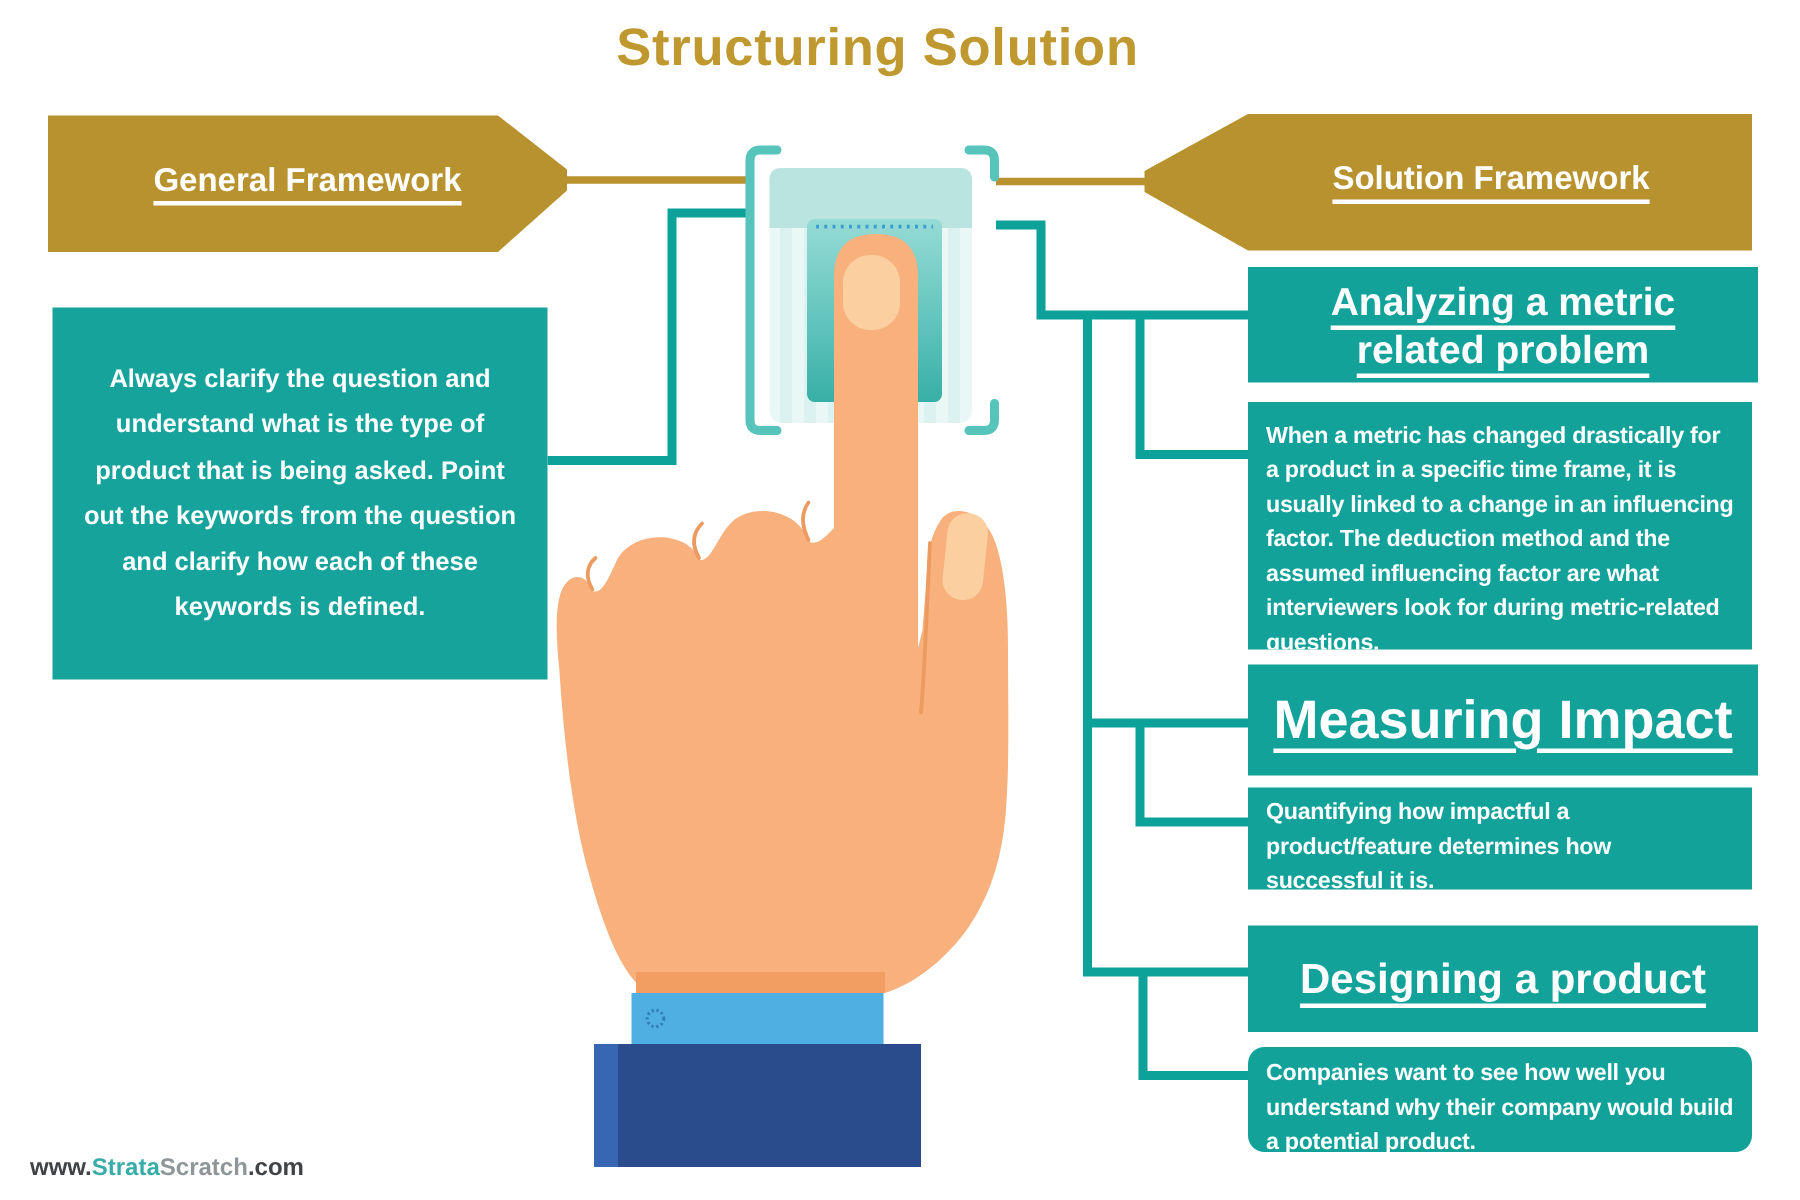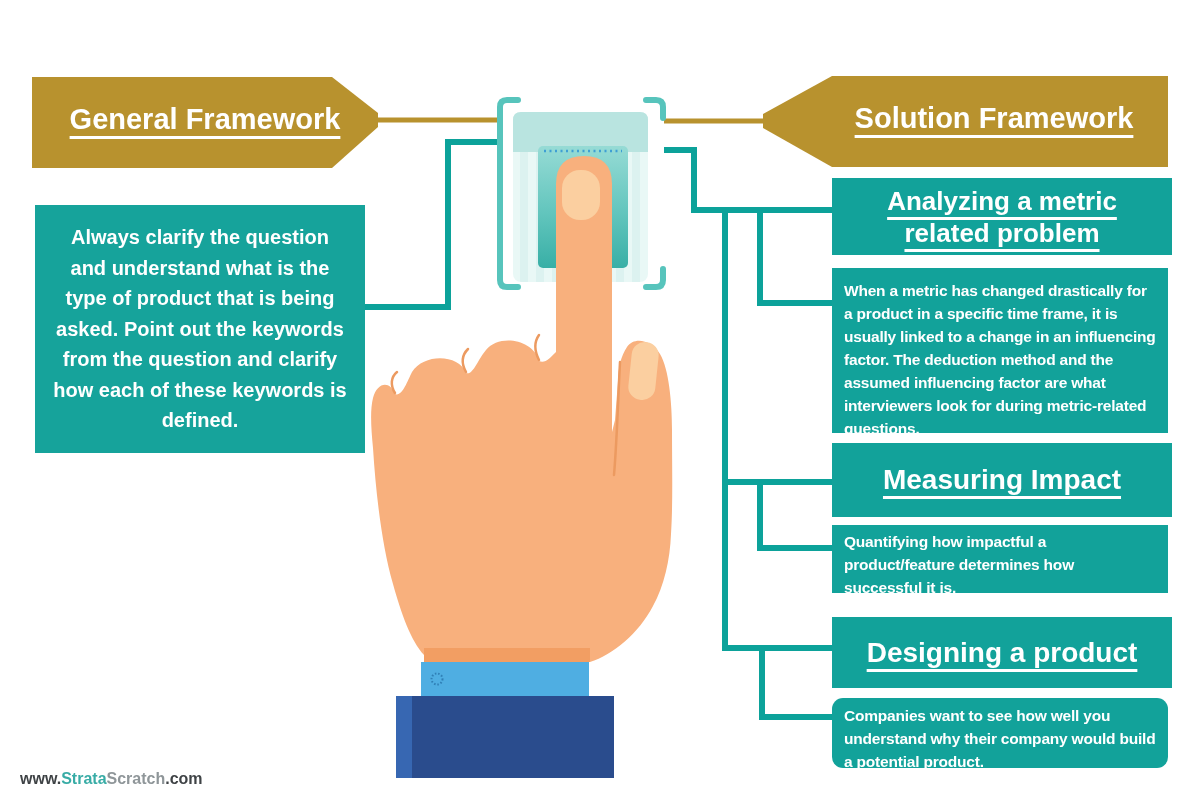--- a/index.html
+++ b/index.html
@@ -7,40 +7,40 @@
     position:relative;width:1200px;height:800px;overflow:hidden;
     font-family:"Liberation Sans",sans-serif;background:#ffffff;
   }
   .abs{position:absolute;font-weight:bold;}
   #title{
     left:0;top:12px;width:1170px;text-align:center;
     font-size:35px;font-weight:bold;color:#BF9830;letter-spacing:.5px;
   }
   .banner-label{
     display:flex;align-items:center;justify-content:center;
-    color:#ffffff;font-weight:bold;font-size:29px;white-space:nowrap;
+    color:#ffffff;font-weight:bold;font-size:22px;white-space:nowrap;
   }
   .u{text-decoration:underline;text-decoration-thickness:3px;text-underline-offset:7px;}
   #banner-left-label{left:32px;top:74px;width:346px;height:91px;}
   #banner-right-label{left:820px;top:73px;width:348px;height:91px;}
   #left-note{
     left:35px;top:205px;width:330px;height:248px;background:#16A39B;
-    color:#fff;font-weight:bold;font-size:20px;line-height:30.5px;
+    color:#fff;font-weight:bold;font-size:17px;line-height:30.5px;
     display:flex;align-items:center;justify-content:center;text-align:center;
     box-sizing:border-box;padding:14px 16px;
   }
   .sec-head{
     background:#12A29A;color:#fff;font-weight:bold;text-align:center;
     display:flex;align-items:center;justify-content:center;
     box-sizing:border-box;
   }
   .sec-head .inner{display:inline-block;line-height:32px;}
   #sec1-head{left:832px;top:178px;width:340px;height:77px;font-size:26px;}
   #sec1-head .inner{max-width:312px;}
-  #sec2-head{left:832px;top:443px;width:340px;height:74px;font-size:28px;}
+  #sec2-head{left:832px;top:443px;width:340px;height:74px;font-size:36px;}
   #sec3-head{left:832px;top:617px;width:340px;height:71px;font-size:28px;}
   .sec-desc{
     background:#12A29A;color:#fff;font-weight:bold;font-size:15.5px;line-height:23px;
     box-sizing:border-box;overflow:hidden;letter-spacing:-0.2px;
   }
   #sec1-desc{left:832px;top:268px;width:336px;height:165px;padding:11px 12px;}
   #sec2-desc{left:832px;top:525px;width:336px;height:68px;padding:5px 12px;}
   #sec3-desc{left:832px;top:698px;width:336px;height:70px;padding:6px 12px;border-radius:11px;}
   #footer{left:20px;top:770px;font-size:16px;color:#3F4346;}
   #footer .t{color:#38ACA6;}
@@ -122,20 +122,21 @@
         <path d="M395,393 C390,385 391,377 397,372"></path>
       </g>
       <rect x="424" y="648" width="166" height="14" fill="#F29E63"></rect>
       <rect x="421" y="662" width="168" height="34" fill="#4FAEE2"></rect>
       <circle cx="437" cy="679" r="5.5" fill="none" stroke="#2F7FB5" stroke-width="2" stroke-dasharray="1.5,1.8"></circle>
       <rect x="396" y="696" width="218" height="82" fill="#2A4C8D"></rect>
       <rect x="396" y="696" width="16" height="82" fill="#3767B2"></rect>
     </g>
   </svg>
 
+  <div id="title" class="abs">Structuring Solution</div>
 
   <div id="banner-left-label" class="abs banner-label">
     <span class="u">General Framework</span>
   </div>
   <div id="banner-right-label" class="abs banner-label">
     <span class="u">Solution Framework</span>
   </div>
 
   <div id="left-note" class="abs">
     <span>Always clarify the question and understand what is the type of product that is being asked. Point out the keywords from the question and clarify how each of these keywords is defined.</span>

